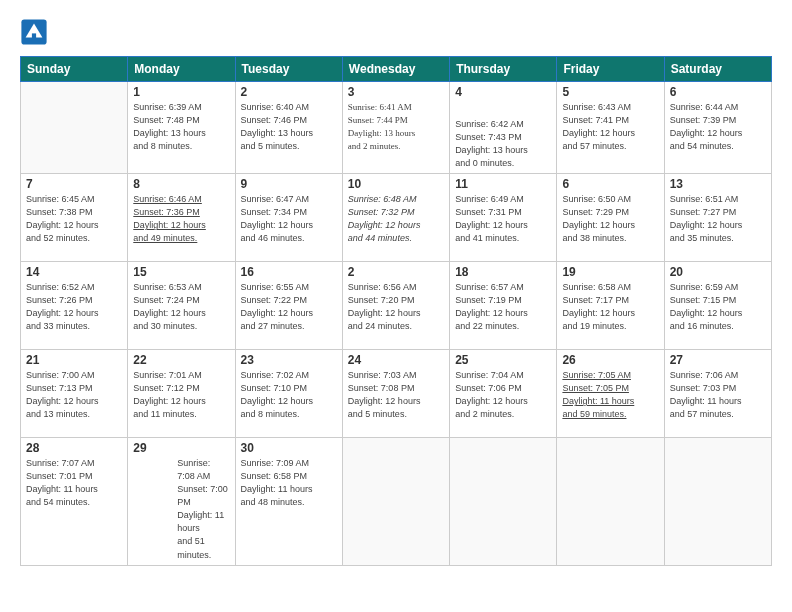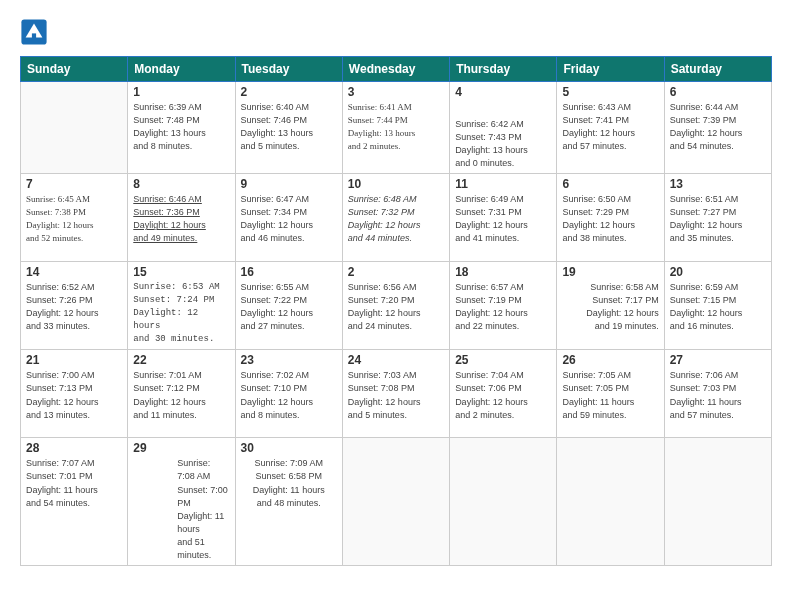--- a/index.html
+++ b/index.html
@@ -168,21 +168,21 @@
             <span class="day-num">6</span>
             <div class="day-info" style="white-space: pre-line;">Sunrise: 6:44 AM
 Sunset: 7:39 PM
 Daylight: 12 hours
 and 54 minutes.</div>
           </td>
         </tr>
         <tr>
           <td>
             <span class="day-num">7</span>
-            <div class="day-info" style="white-space: pre-line; font-family: Liberation Serif, serif;">Sunrise: 6:45 AM
+            <div class="day-info" style="white-space: pre-line;">Sunrise: 6:45 AM
 Sunset: 7:38 PM
 Daylight: 12 hours
 and 52 minutes.</div>
           </td>
           <td>
             <span class="day-num">8</span>
             <div class="day-info" style="white-space: pre-line; text-decoration: underline;">Sunrise: 6:46 AM
 Sunset: 7:36 PM
 Daylight: 12 hours
 and 49 minutes.</div>
@@ -226,21 +226,21 @@
         <tr>
           <td>
             <span class="day-num">14</span>
             <div class="day-info" style="white-space: pre-line;">Sunrise: 6:52 AM
 Sunset: 7:26 PM
 Daylight: 12 hours
 and 33 minutes.</div>
           </td>
           <td>
             <span class="day-num">15</span>
-            <div class="day-info" style="white-space: pre-line; font-family: Liberation Mono, monospace;">Sunrise: 6:53 AM
+            <div class="day-info" style="white-space: pre-line;">Sunrise: 6:53 AM
 Sunset: 7:24 PM
 Daylight: 12 hours
 and 30 minutes.</div>
           </td>
           <td>
             <span class="day-num">16</span>
             <div class="day-info" style="white-space: pre-line;">Sunrise: 6:55 AM
 Sunset: 7:22 PM
 Daylight: 12 hours
 and 27 minutes.</div>
@@ -254,21 +254,21 @@
           </td>
           <td>
             <span class="day-num">18</span>
             <div class="day-info" style="white-space: pre-line;">Sunrise: 6:57 AM
 Sunset: 7:19 PM
 Daylight: 12 hours
 and 22 minutes.</div>
           </td>
           <td>
             <span class="day-num">19</span>
-            <div class="day-info" style="white-space: pre-line; text-align: right;">Sunrise: 6:58 AM
+            <div class="day-info" style="white-space: pre-line;">Sunrise: 6:58 AM
 Sunset: 7:17 PM
 Daylight: 12 hours
 and 19 minutes.</div>
           </td>
           <td>
             <span class="day-num">20</span>
             <div class="day-info" style="white-space: pre-line;">Sunrise: 6:59 AM
 Sunset: 7:15 PM
 Daylight: 12 hours
 and 16 minutes.</div>
@@ -305,21 +305,21 @@
           </td>
           <td>
             <span class="day-num">25</span>
             <div class="day-info" style="white-space: pre-line;">Sunrise: 7:04 AM
 Sunset: 7:06 PM
 Daylight: 12 hours
 and 2 minutes.</div>
           </td>
           <td>
             <span class="day-num">26</span>
-            <div class="day-info" style="white-space: pre-line;">Sunrise: 7:05 AM
+            <div class="day-info" style="white-space: pre-line; text-decoration: underline;">Sunrise: 7:05 AM
 Sunset: 7:05 PM
 Daylight: 11 hours
 and 59 minutes.</div>
           </td>
           <td>
             <span class="day-num">27</span>
             <div class="day-info" style="white-space: pre-line;">Sunrise: 7:06 AM
 Sunset: 7:03 PM
 Daylight: 11 hours
 and 57 minutes.</div>
@@ -335,21 +335,21 @@
           </td>
           <td>
             <span class="day-num">29</span>
             <div class="day-info" style="white-space: pre-line; margin-left: 44px;">Sunrise: 7:08 AM
 Sunset: 7:00 PM
 Daylight: 11 hours
 and 51 minutes.</div>
           </td>
           <td>
             <span class="day-num">30</span>
-            <div class="day-info" style="white-space: pre-line; text-align: center;">Sunrise: 7:09 AM
+            <div class="day-info" style="white-space: pre-line;">Sunrise: 7:09 AM
 Sunset: 6:58 PM
 Daylight: 11 hours
 and 48 minutes.</div>
           </td>
           <td class="empty-cell"></td>
           <td class="empty-cell"></td>
           <td class="empty-cell"></td>
           <td class="empty-cell"></td>
         </tr>
       </tbody>

